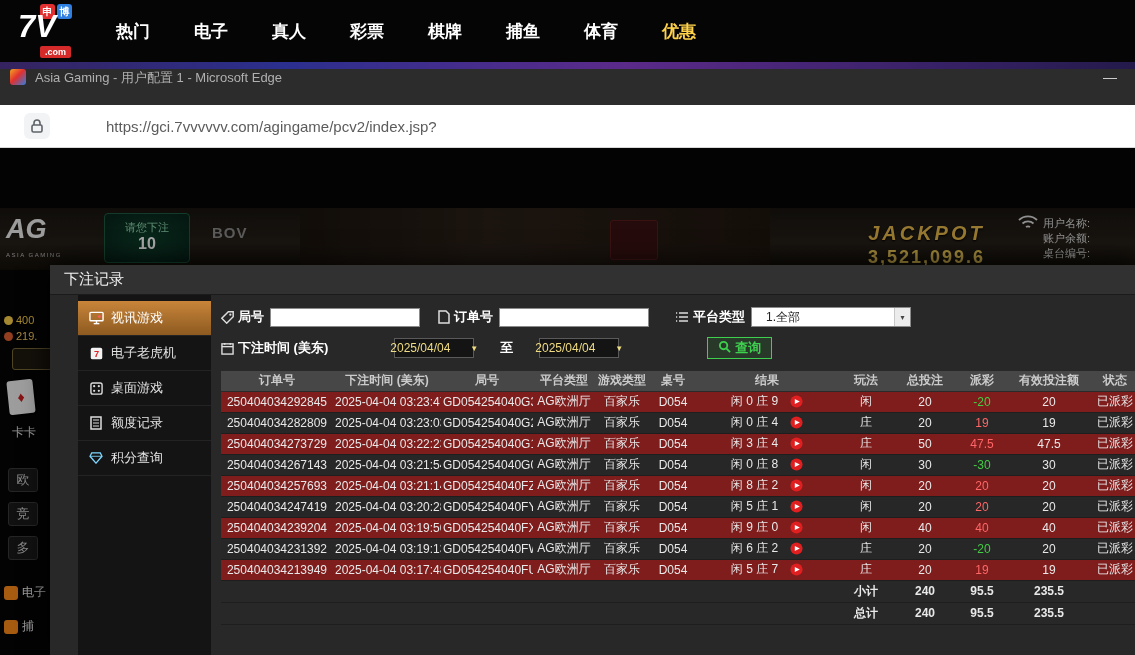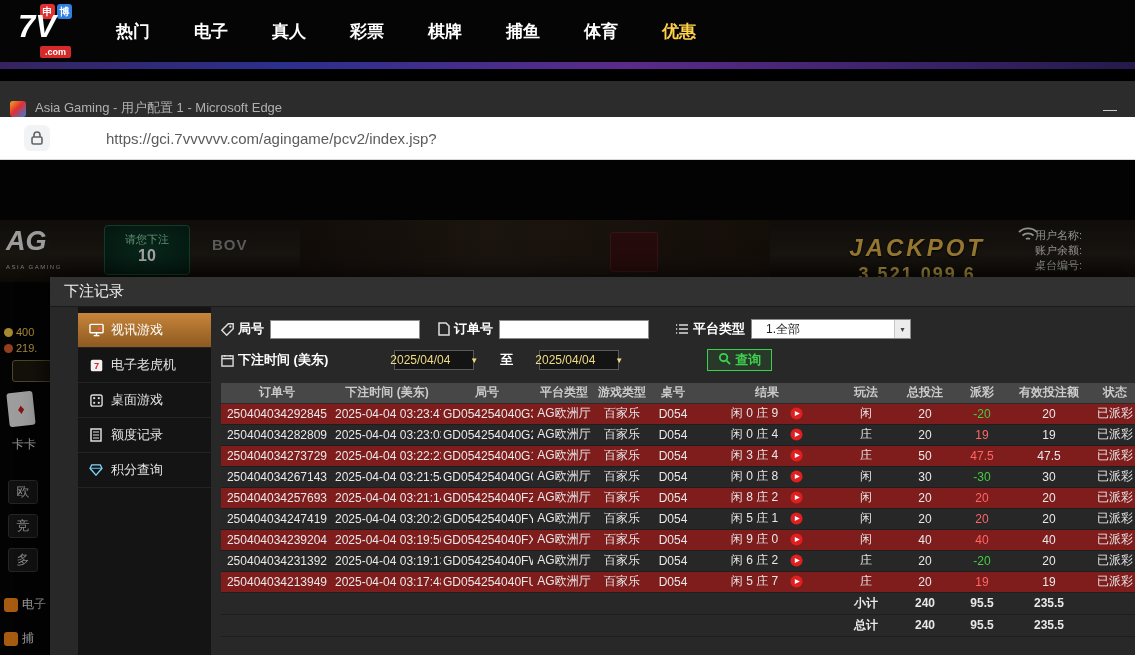--- a/index.html
+++ b/index.html
@@ -14,21 +14,21 @@
   .badge.red { background:#e23030; } .badge.blue { background:#2f7fe0; }
   .logo-brand { position:absolute; top:10px; left:6px; font-size:31px; font-weight:bold; font-style:italic; color:#fff; line-height:30px; }
   .logo-com { position:absolute; bottom:2px; left:28px; background:#d42a2a; color:#fff; font-size:9px; font-weight:bold; padding:1px 5px; border-radius:2px; }
   .nav-items { margin-left:20px; display:flex; gap:44px; }
   .nav-item { color:#fff; font-size:17px; font-weight:bold; cursor:pointer; }
   .nav-item.active { color:#ffd24a; }
 
   .gradient-strip { height:7px; background:linear-gradient(90deg,#35235f,#2b2f8e 25%,#5b2a8a 55%,#342063 85%,#241a4a); }
 
   
-  .titlebar { height:36px; background:#2c2c2c; display:flex; align-items:flex-end; padding:0 8px 0 10px;margin-top:12px; }
+  .titlebar { height:36px; background:#2c2c2c; display:flex; align-items:flex-start; padding:0 8px 0 10px; }
   .favicon { width:16px; height:16px; border-radius:3px; background:linear-gradient(135deg,#f5a623 0%,#e23030 45%,#2f7fe0 100%); margin-right:9px; flex:0 0 auto; }
   .titlebar-text { color:#b0b0b0; font-size:13px; }
   .win-min { margin-left:auto; width:34px; text-align:center; color:#cccccc; font-size:14px; cursor:pointer; }
 
   
   .urlbar { height:43px; background:#ffffff; display:flex; align-items:center; padding-left:24px; border-bottom:1px solid #d8d8d8;gap:40px; }
   .lock-wrap { width:26px; height:26px; border-radius:6px; background:#f1f3f4; display:flex; align-items:center; justify-content:center; }
   .url-text { margin-left:16px; font-size:15px; color:#5c5c5c; }
 
   
@@ -39,24 +39,24 @@
                 background:linear-gradient(180deg,#181410,#262019 55%,#141009); }
   .ag-logo { position:absolute; left:6px; top:8px; color:#f0f0f0; font-size:27px; font-weight:bold; font-style:italic; line-height:26px; }
   .ag-tagline { font-size:6px; letter-spacing:1.5px; color:#bdbdbd; font-style:normal; font-weight:normal; }
   .bet-panel { position:absolute; left:104px; top:5px; width:86px; height:50px; background:radial-gradient(ellipse at center,#0e3d2a,#07231a); border:1px solid #1d5c40; border-radius:4px; text-align:center; }
   .bet-prompt { color:#8fd7ae; font-size:11px; margin-top:6px; }
   .bet-timer { color:#fff; font-size:16px; font-weight:bold; }
   .bov { position:absolute; left:212px; top:16px; color:#8d8d8d; font-size:15px; font-weight:bold; letter-spacing:1px; }
   .dark-slab { position:absolute; left:300px; top:0; width:470px; height:62px; background:linear-gradient(90deg,#1b140e,#2a2018 40%,#20160f); }
   .red-box { position:absolute; left:610px; top:12px; width:48px; height:40px; background:#3a1212; border:1px solid #5a1c1c; border-radius:3px; }
   .jackpot { position:absolute; right:150px; top:14px; text-align:center; }
-  .jackpot-label { font-size:24px; font-weight:bold; font-style:italic; letter-spacing:3px; color:#e7b94c; text-shadow:0 1px 2px #000; }
+  .jackpot-label { font-size:20px; font-weight:bold; font-style:italic; letter-spacing:3px; color:#e7b94c; text-shadow:0 1px 2px #000; }
   .jackpot-value { font-size:18px; font-weight:bold; color:#f5cf5a; letter-spacing:2px; margin-top:2px; }
   .wifi { position:absolute; right:96px; top:6px; }
-  .user-info { position:absolute; right:12px; top:8px; color:#ddd; font-size:11px; line-height:15px; width:88px; }
+  .user-info { position:absolute; right:4px; top:8px; color:#ddd; font-size:11px; line-height:15px; width:88px; }
 
   .left-rail { position:absolute; left:0; top:122px; width:50px; bottom:0; }
   .rail-bal { position:absolute; left:4px; display:flex; align-items:center; gap:3px; font-size:11px; color:#ffd24a; }
   .coin { width:9px; height:9px; border-radius:50%; display:inline-block; }
   .coin.gold { background:#ffd24a; } .coin.redc { background:#e06030; }
   .bal1 { top:44px; } .bal2 { top:60px; color:#ffce60; }
   .deposit { position:absolute; top:78px; left:12px; width:42px; height:22px; border:1px solid #7a6a3a; border-radius:3px; background:#201a10; color:#ffd24a; font-size:11px; display:flex; align-items:center; justify-content:center; cursor:pointer;padding-left:47px; }
   .cards { position:absolute; top:110px; left:8px; width:26px; height:34px; background:#f2f2f2; border-radius:3px; color:#d02020; font-size:14px; display:flex; align-items:center; justify-content:center; transform:rotate(-6deg); box-shadow:2px 2px 2px rgba(0,0,0,.5); }
   .frag-kaka { position:absolute; top:154px; left:12px; color:#e0e0e0; font-size:12px; }
   .tab-box { position:absolute; left:8px; width:30px; height:24px; background:#1b1b1b; border:1px solid #3a3a3a; border-radius:3px; color:#cfcfcf; font-size:13px; display:flex; align-items:center; justify-content:center; cursor:pointer; }

